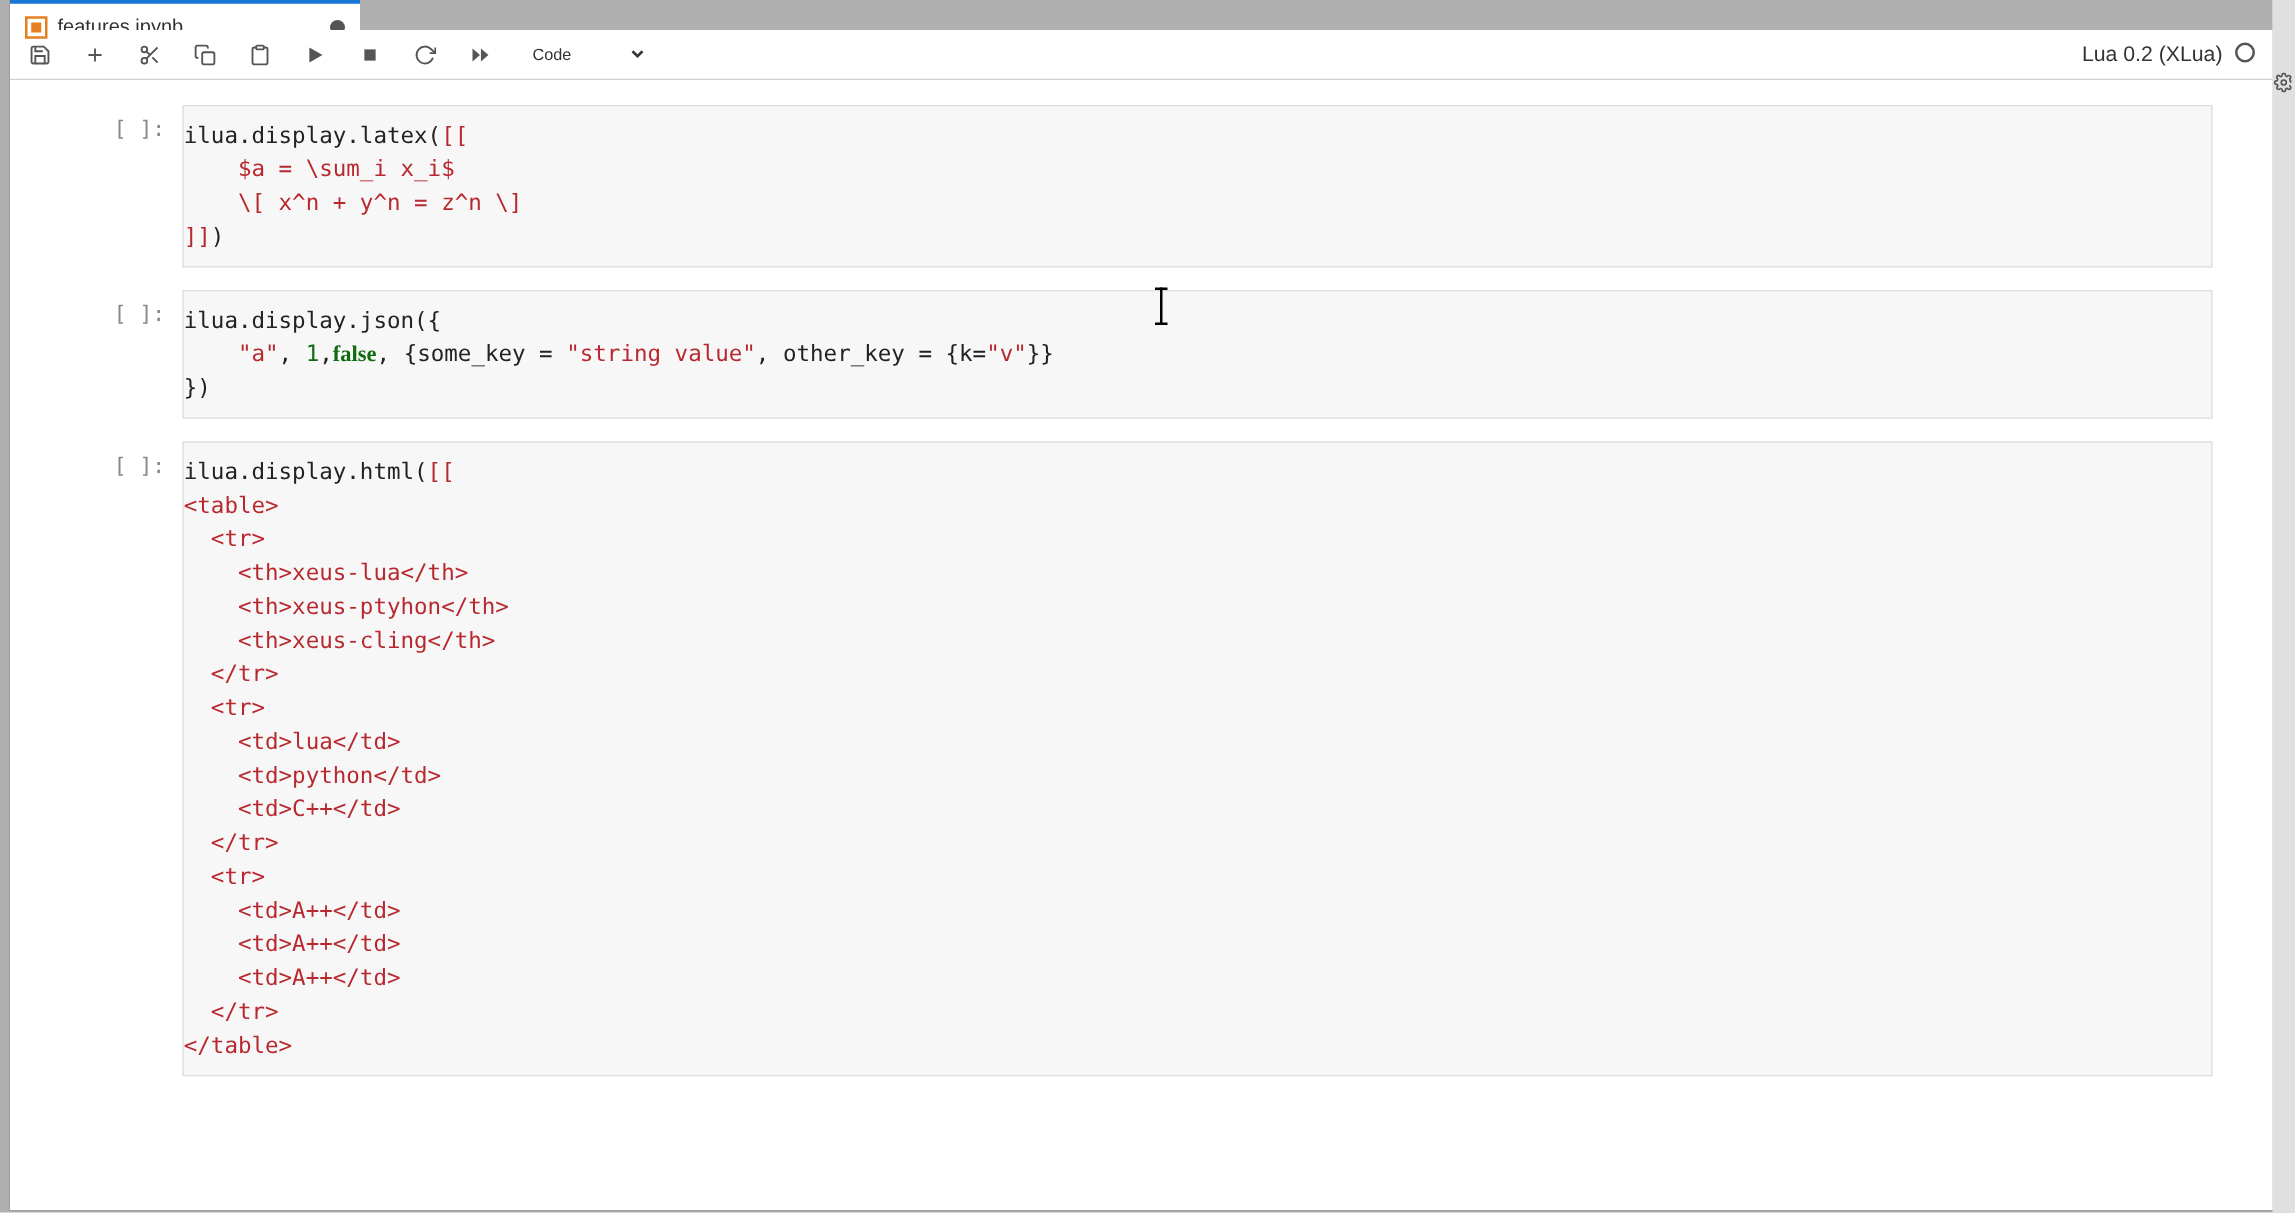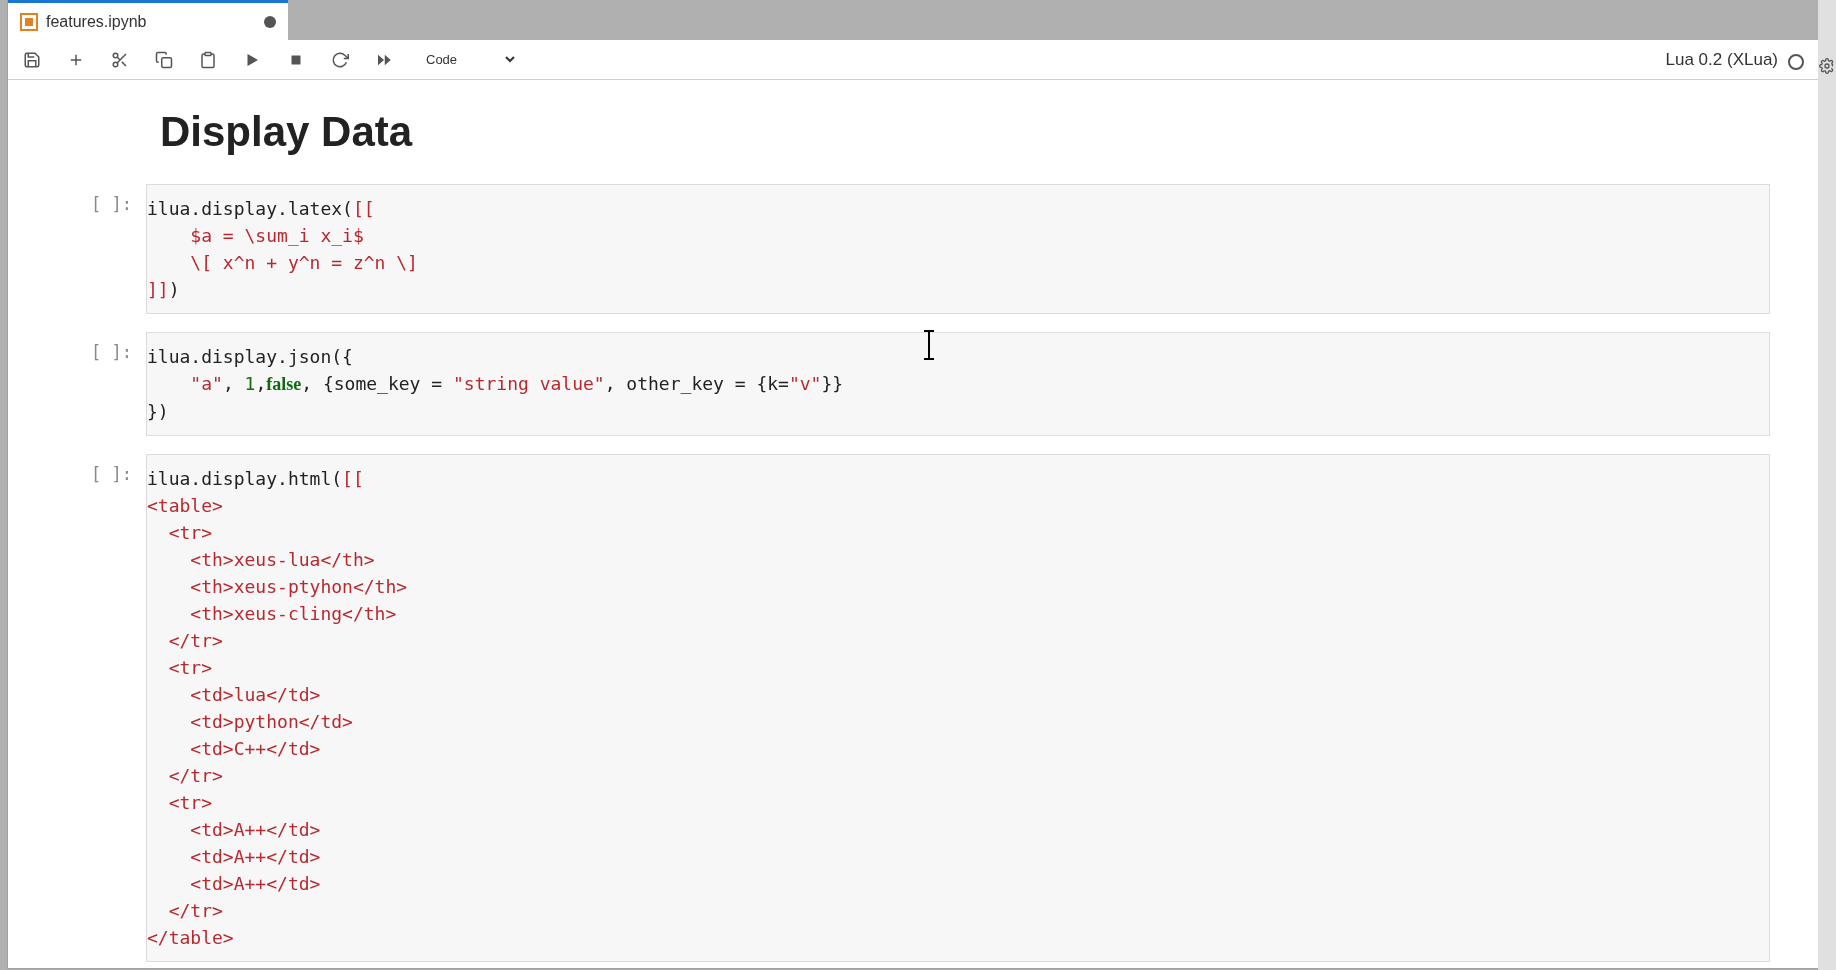--- a/index.html
+++ b/index.html
@@ -16,24 +16,24 @@
       left: 8px;
       top: 0;
       width: 1810px;
       height: 968px;
       background: #fff;
       display: flex;
       flex-direction: column;
       box-shadow: 0 0 0 1px #a0a0a0;
     }
     .tab-bar {
-      height: 40px;
+      height: 24px;
       background: #b0b0b0;
       display: flex;
-      align-items: center;
+      align-items: flex-start;
     }
     .tab {
       height: 40px;
       background: #fff;
       border-top: 3px solid #1976d2;
       display: flex;
       align-items: center;
       padding: 0 12px;
       gap: 8px;
       min-width: 280px;
@@ -90,21 +90,21 @@
       border: none;
       background: #fff;
       padding: 2px 4px;
       min-width: 100px;
     }
     .kernel-info {
       margin-left: auto;
       font-size: 17px;
       color: #333;
       display: flex;
-      align-items: flex-end;
+      align-items: flex-start;
       gap: 10px;
     }
     .kernel-status {
       width: 16px;
       height: 16px;
       border: 2px solid #555;
       border-radius: 50%;
     }
     .notebook-area {
       flex: 1;
@@ -266,21 +266,20 @@
       <option>Code</option>
     </select>
     <div class="kernel-info">
       <span>Lua 0.2 (XLua)</span>
       <span class="kernel-status"></span>
     </div>
   </div>
 
   <div class="notebook-area">
     <div class="notebook-inner">
-      <h1 class="heading">Display Data</h1>
 
       <div class="cell" style="position:relative;">
         <div class="prompt">[ ]:</div>
         <div class="input-area">ilua.display.latex(<span class="tok-str">[[
     $a = \sum_i x_i$
     \[ x^n + y^n = z^n \]
 ]]</span>)</div>
         <div class="cursor-caret"></div>
       </div>
 

